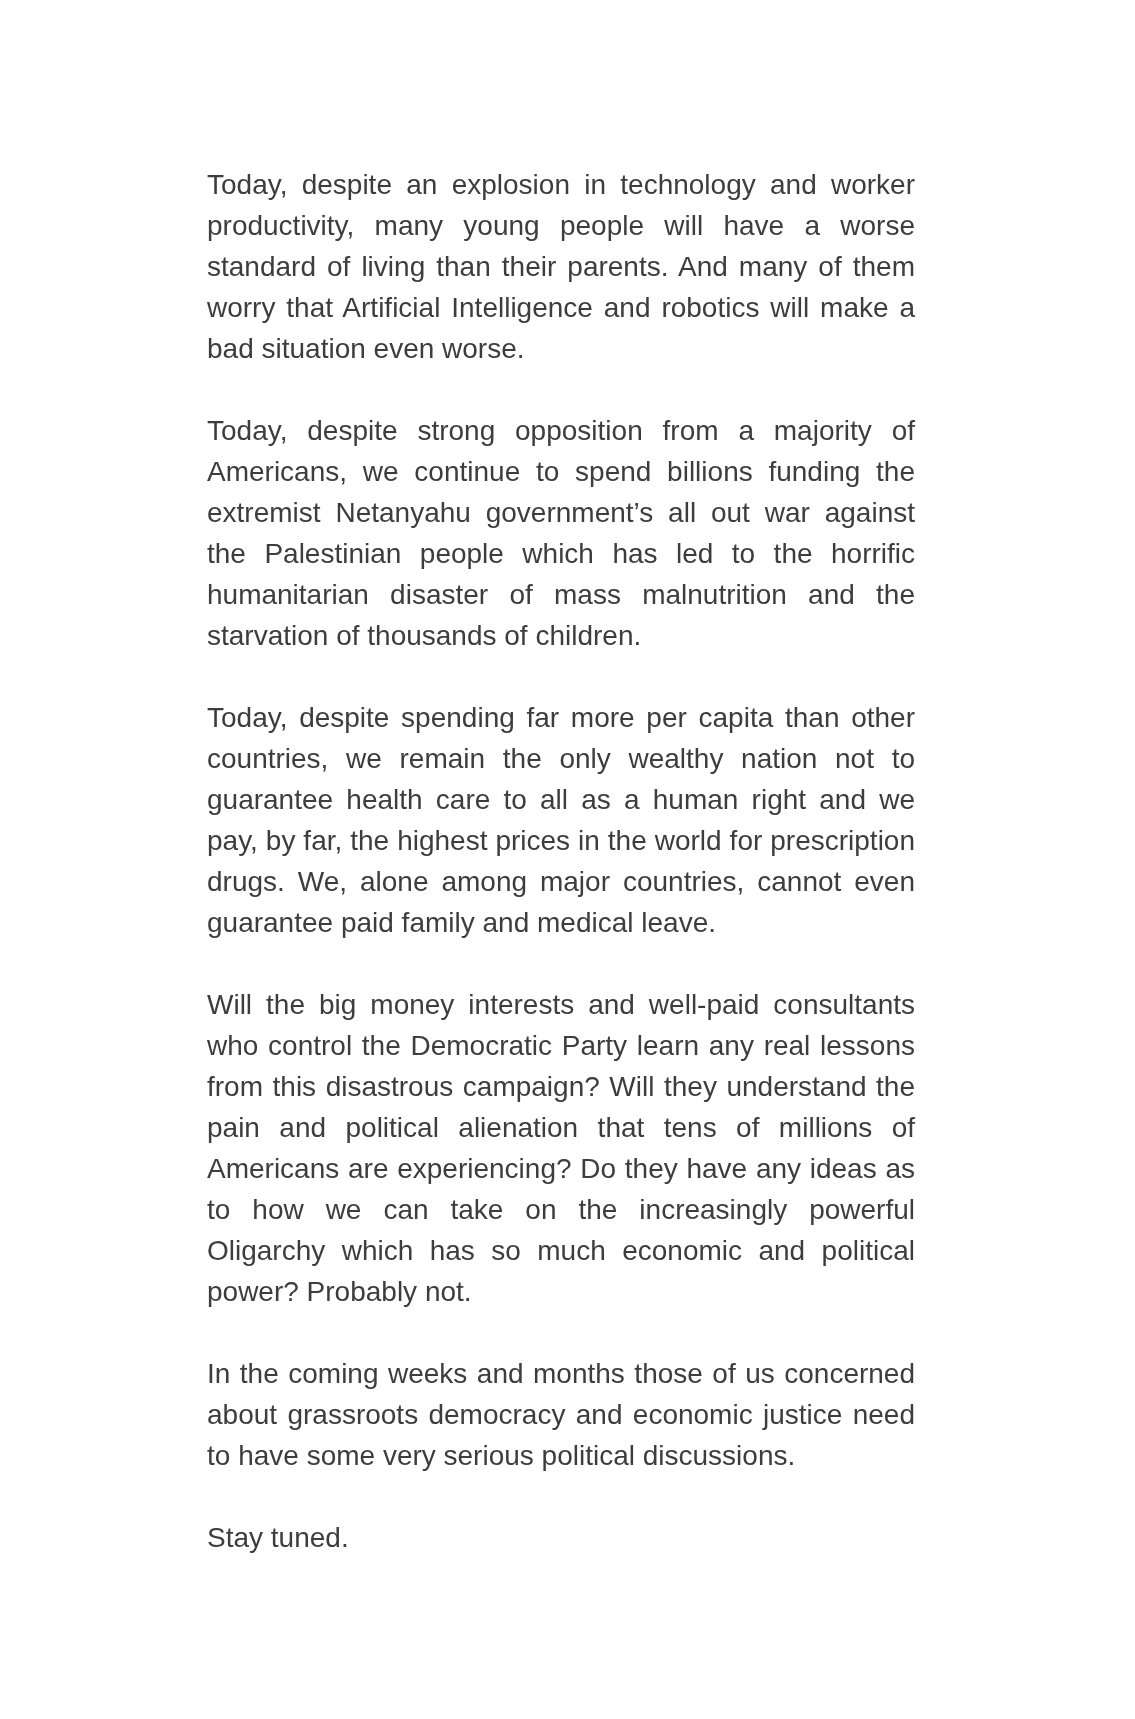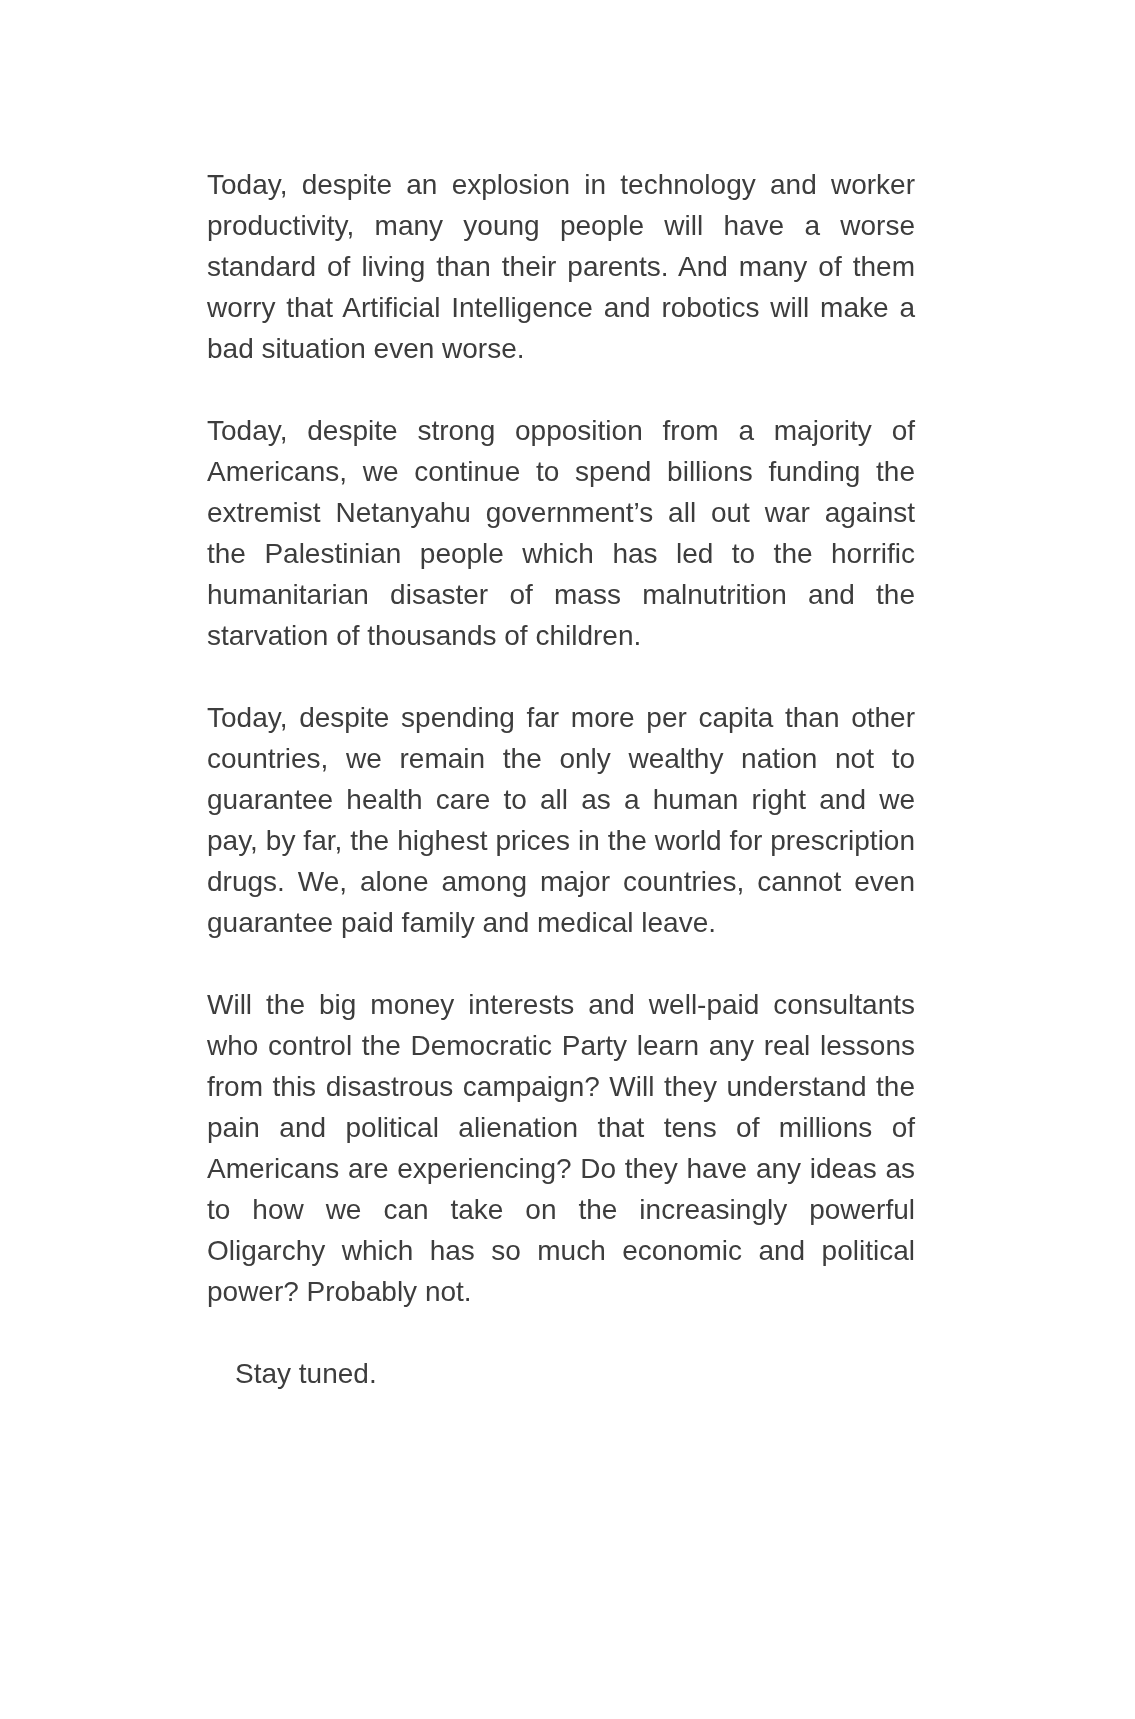--- a/index.html
+++ b/index.html
@@ -28,27 +28,27 @@
     line-height: 41px;
     color: #3d3d3d;
     text-align: justify;
   }
   .article p {
     margin: 0 0 41px 0;
     padding: 0;
   }
   .article p:last-child {
     margin-bottom: 0;
-    margin-left: 28px;
   }
 </style>
 </head>
 <body style="background: rgb(255, 255, 255);">
 
 <div class="page">
   <div class="article" id="article-body" style="color: rgb(61, 61, 61);">
       <p>Today, despite an explosion in technology and worker productivity, many young people will have a worse standard of living than their parents. And many of them worry that Artificial Intelligence and robotics will make a bad situation even worse.</p>
       <p>Today, despite strong opposition from a majority of Americans, we continue to spend billions funding the extremist Netanyahu government’s all out war against the Palestinian people which has led to the horrific humanitarian disaster of mass malnutrition and the starvation of thousands of children.</p>
       <p>Today, despite spending far more per capita than other countries, we remain the only wealthy nation not to guarantee health care to all as a human right and we pay, by far, the highest prices in the world for prescription drugs. We, alone among major countries, cannot even guarantee paid family and medical leave.</p>
       <p>Will the big money interests and well-paid consultants who control the Democratic Party learn any real lessons from this disastrous campaign? Will they understand the pain and political alienation that tens of millions of Americans are experiencing? Do they have any ideas as to how we can take on the increasingly powerful Oligarchy which has so much economic and political power? Probably not.</p>
+      <p>In the coming weeks and months those of us concerned about grassroots democracy and economic justice need to have some very serious political discussions.</p>
       <p>Stay tuned.</p>
     </div>
 </div>
 
 </body></html>

